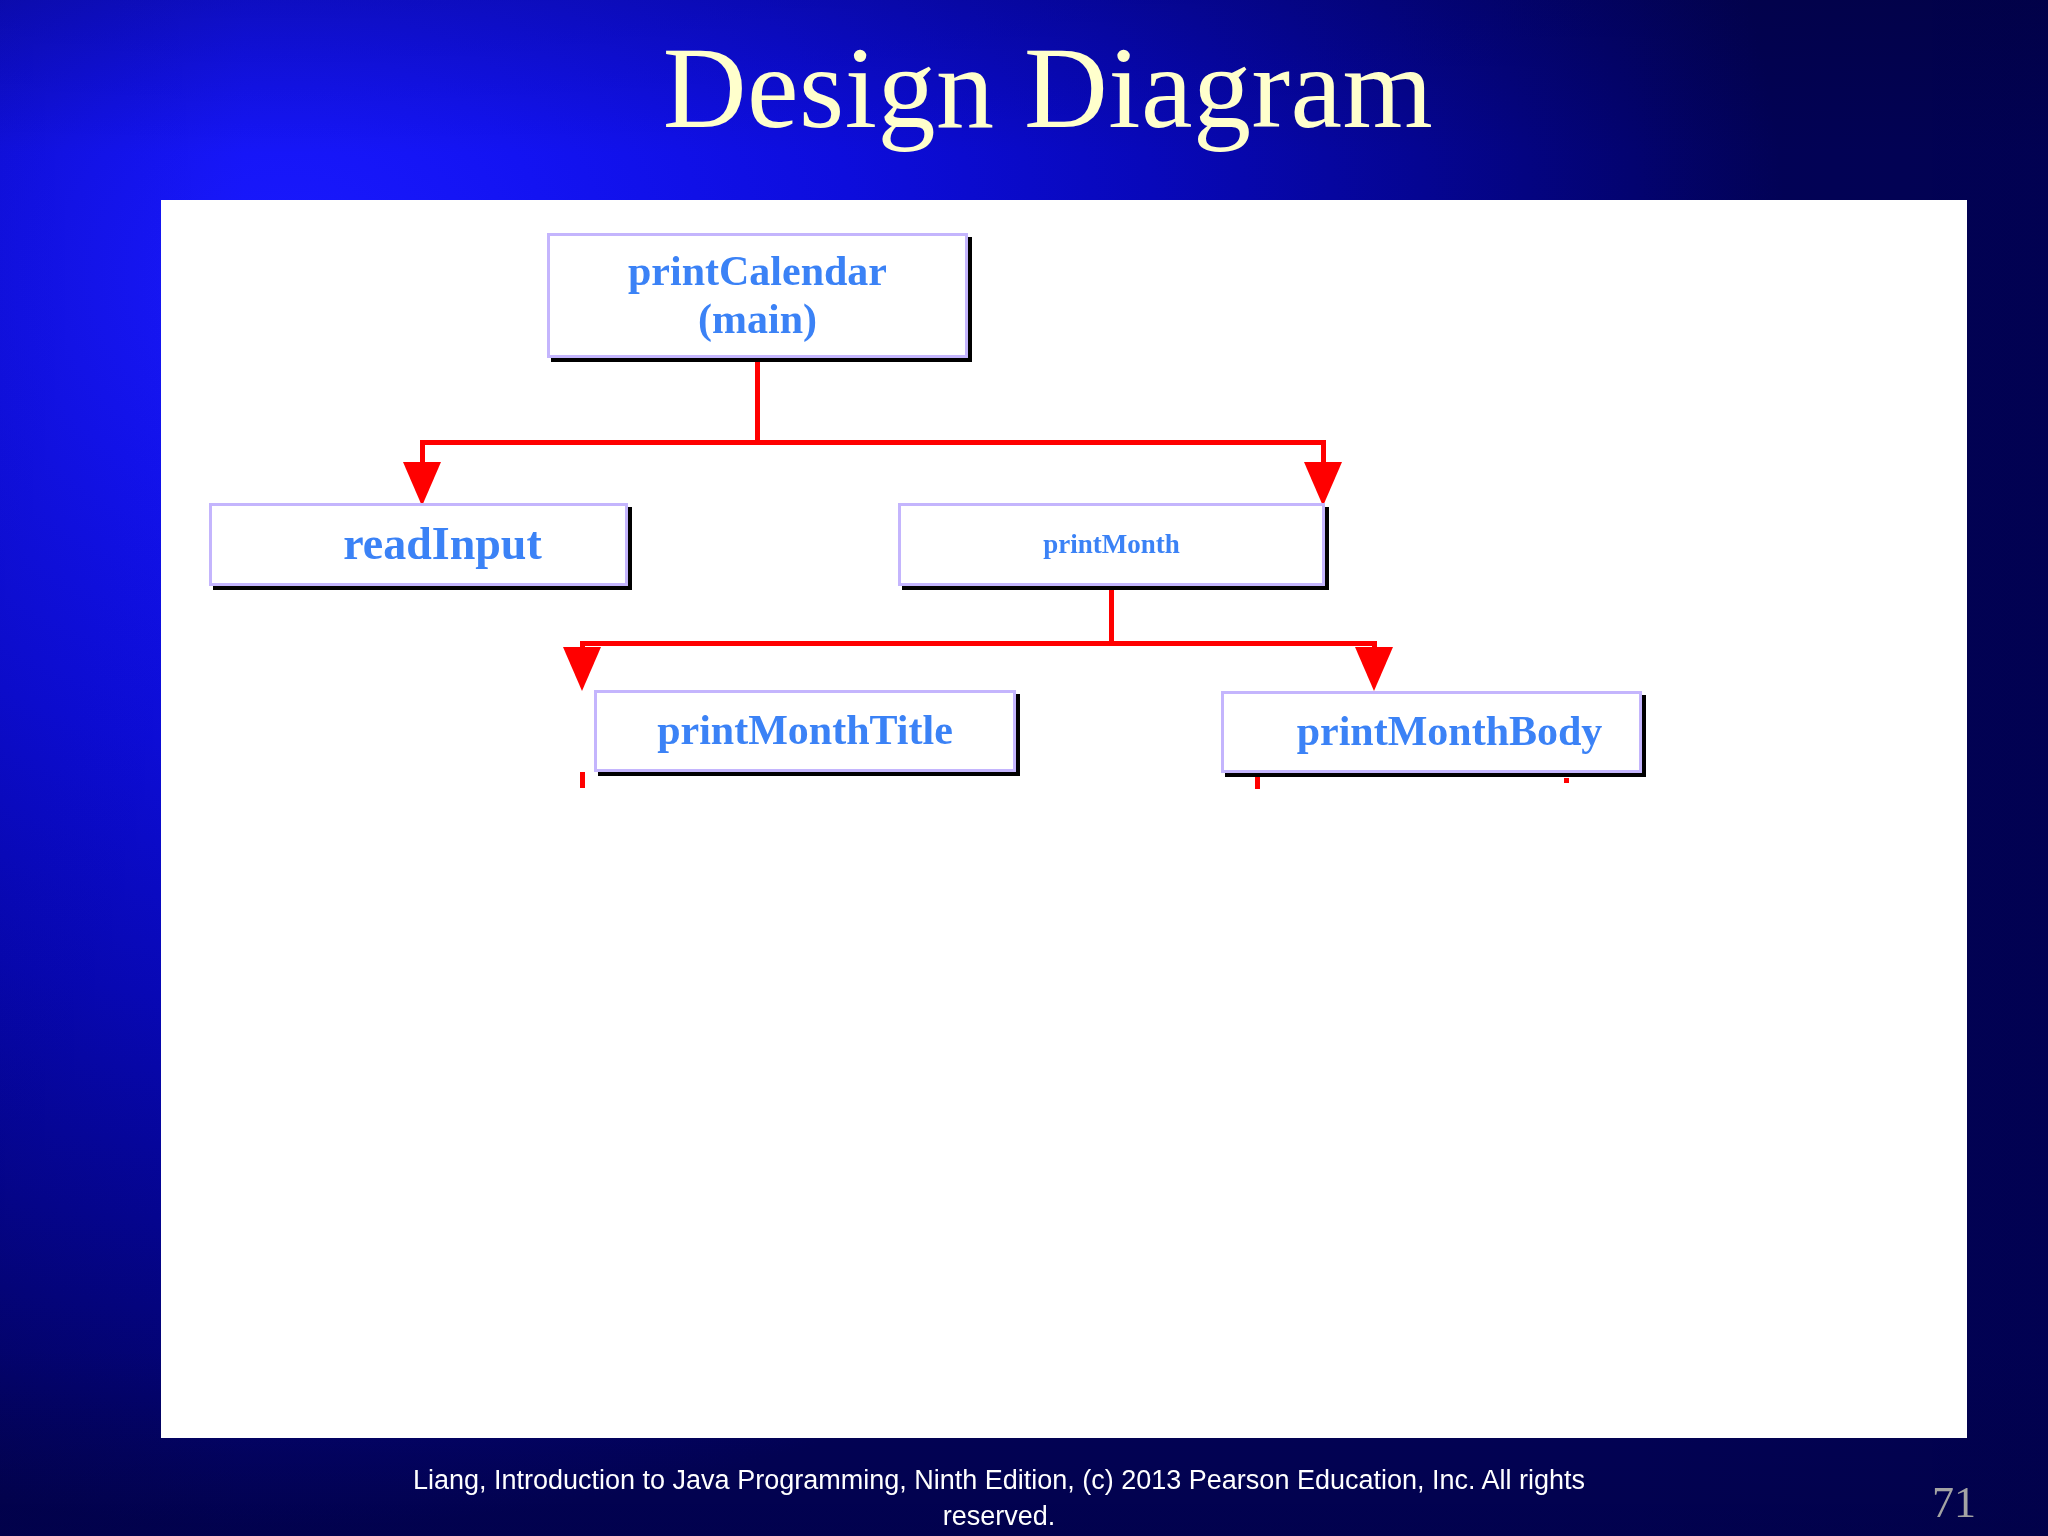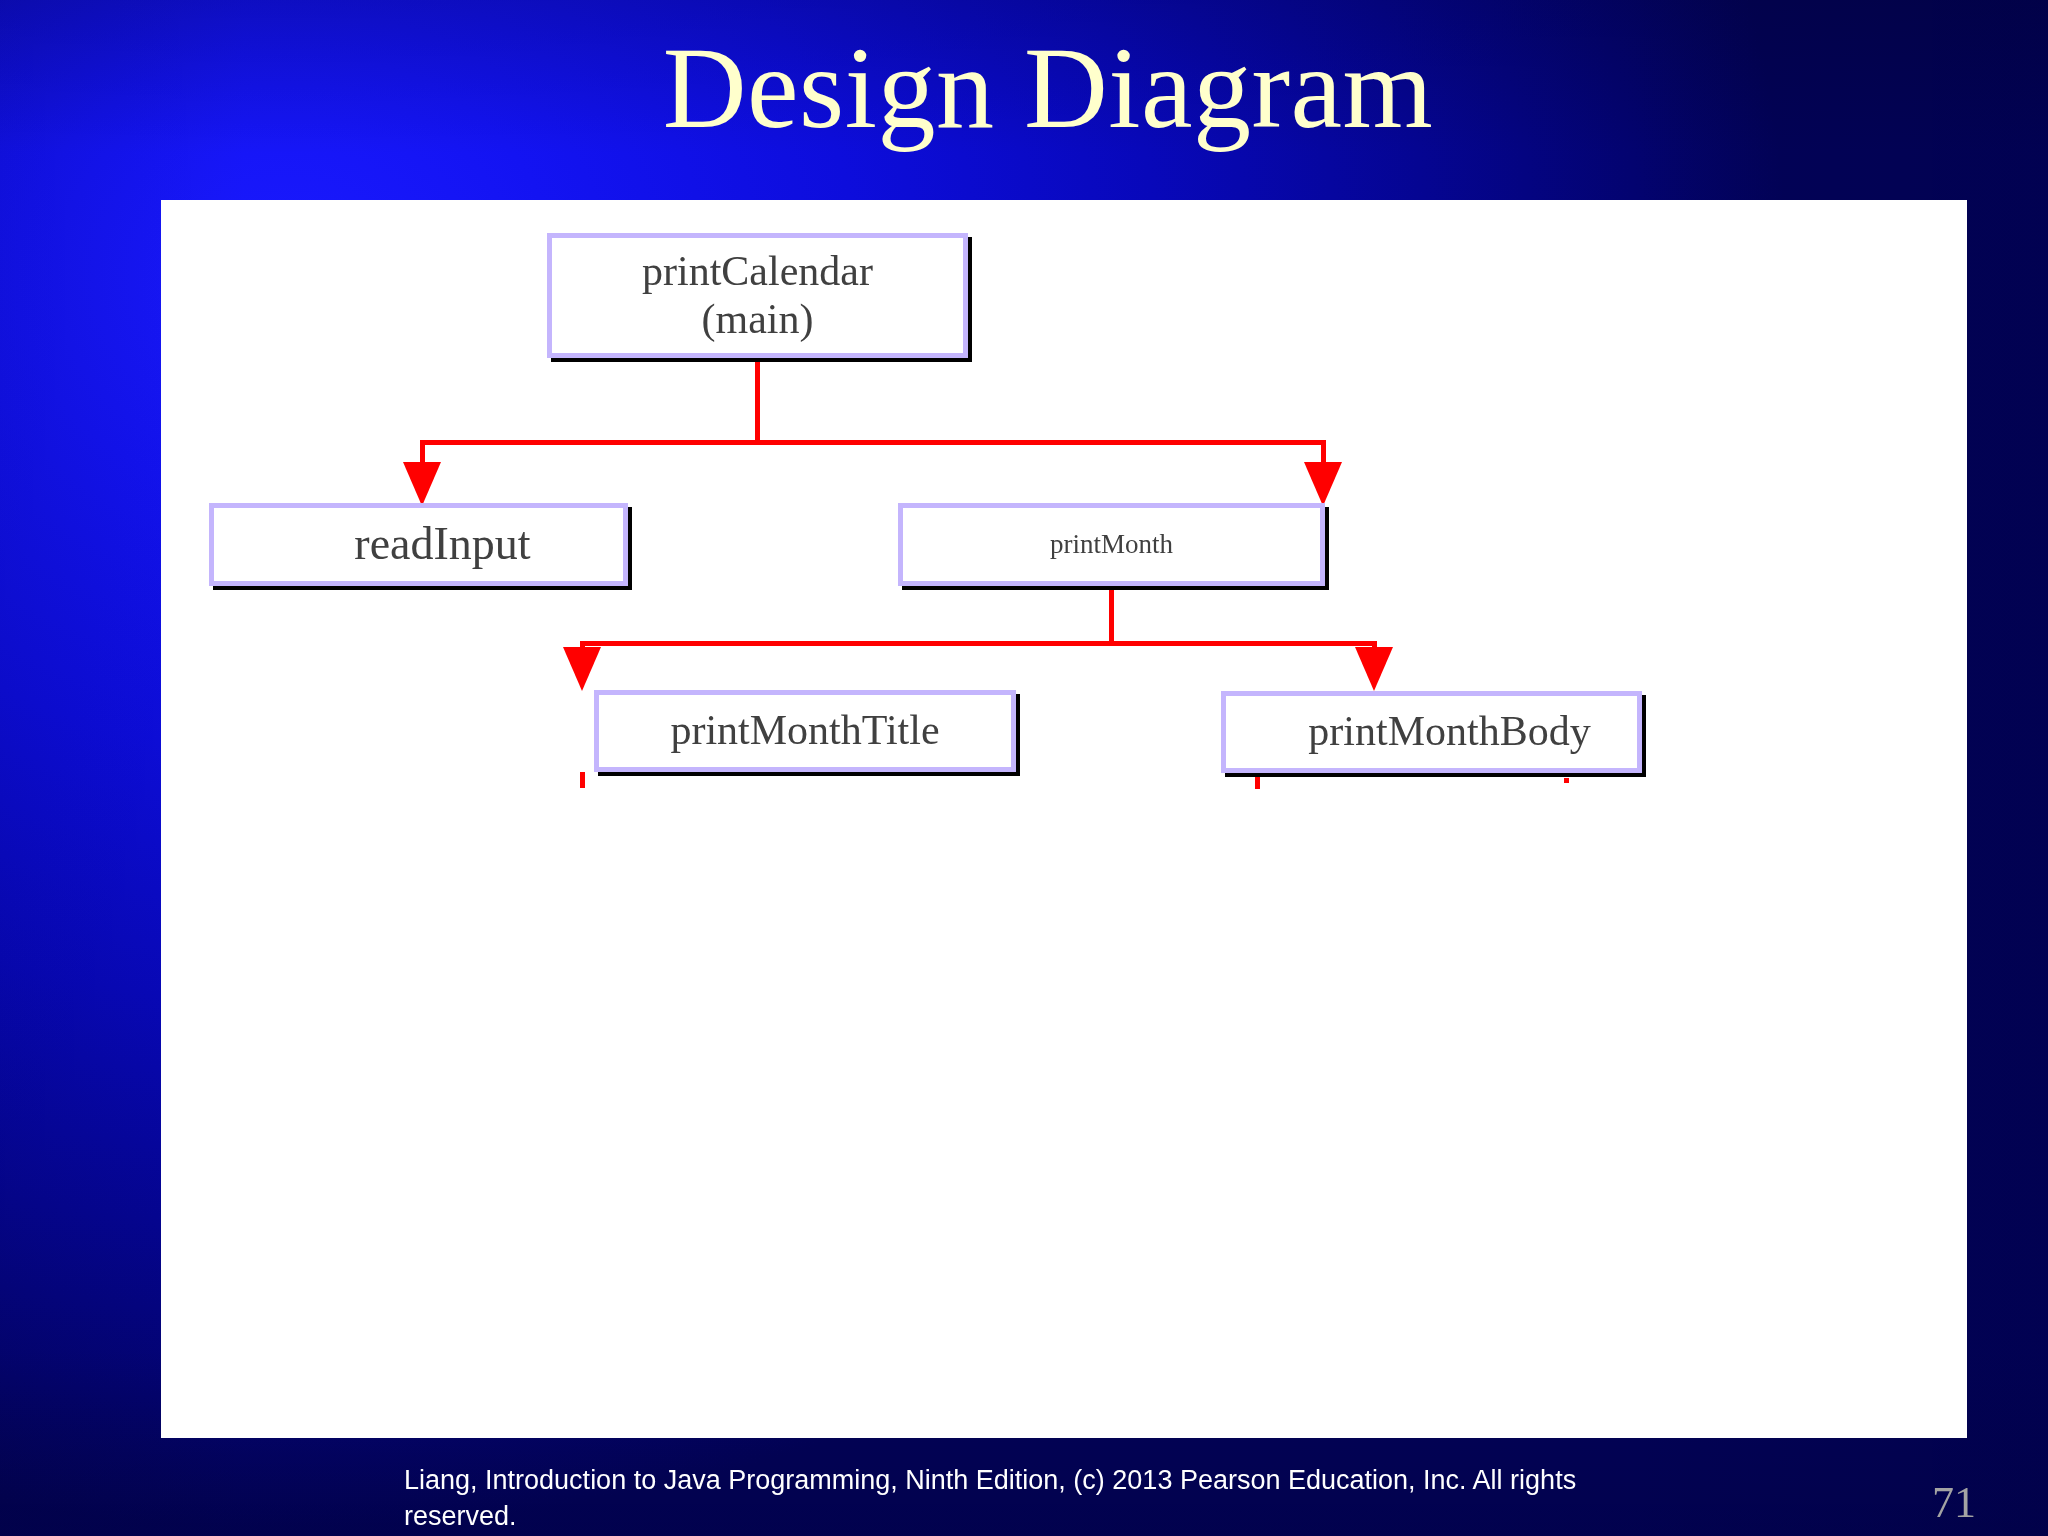--- a/index.html
+++ b/index.html
@@ -111,29 +111,30 @@
     width: 1806px;
     height: 1238px;
     background: #ffffff;
   }
 
   
   .node {
     position: absolute;
     box-sizing: border-box;
     background: #ffffff;
-    border: 5px solid #c4b5fd;
+    border: 3px solid #c4b5fd;
     box-shadow: 4px 4px 0 0 #000000;
     display: flex;
     flex-direction: column;
     align-items: center;
     justify-content: center;
     font-family: "Liberation Serif", "DejaVu Serif", serif;
-    color: #404040;
+    color: #3b82f6;
     text-align: center;
+    font-weight: bold;
   }
   .node .line1, .node .line2 {
     display: block;
     line-height: 1.14;
     white-space: nowrap;
   }
 
   #node-printcalendar { left: 386px; top: 33px;  width: 421px; height: 125px; font-size: 42px; }
   #node-readinput     { left: 48px;  top: 303px; width: 419px; height: 83px;  font-size: 46px; padding-left: 48px; }
   #node-printmonth    { left: 737px; top: 303px; width: 427px; height: 83px;  font-size: 27px; }
@@ -174,21 +175,21 @@
     left: 0;
     top: 1455px;
     width: 2048px;
     height: 81px;
   }
   #footer-text {
     position: absolute;
     left: 404px;
     top: 8px;
     width: 1190px;
-    text-align: left;
+    text-align: center;
     color: #ffffff;
     font-family: "Liberation Sans", "DejaVu Sans", sans-serif;
     font-size: 27px;
     line-height: 1.32;
   }
   #page-number {
     position: absolute;
     right: 72px;
     top: 22px;
     color: #a3a3a3;

